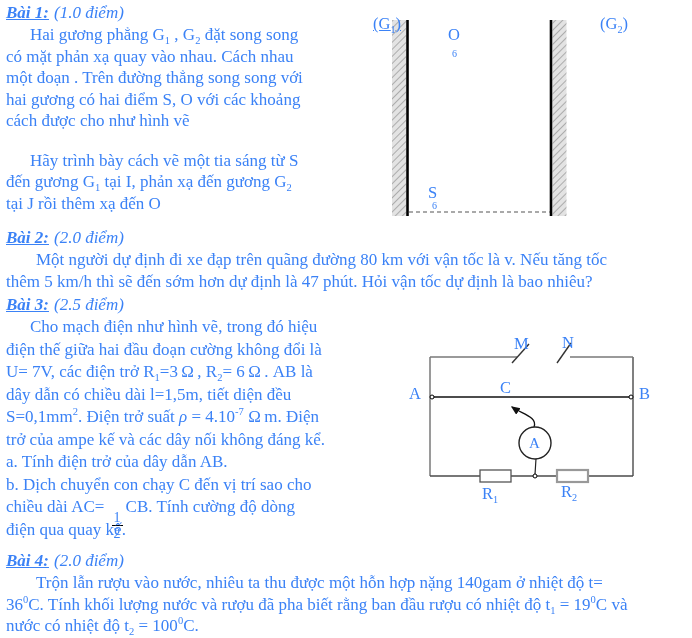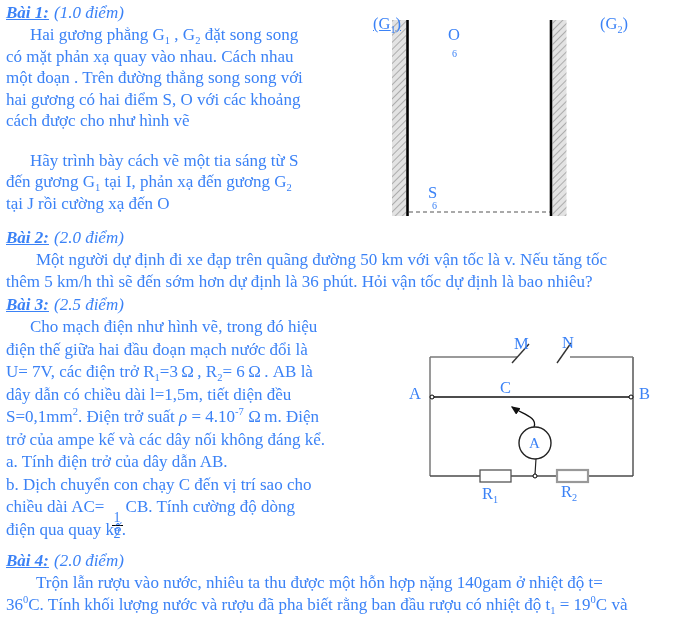--- a/index.html
+++ b/index.html
@@ -38,21 +38,21 @@
     <div>
       <div class="line ind1">Hai gương phẳng G<sub>1</sub> , G<sub>2</sub> đặt song song</div>
       <div class="line">có mặt phản xạ quay vào nhau. Cách nhau</div>
       <div class="line">một đoạn . Trên đường thẳng song song với</div>
       <div class="line">hai gương có hai điểm S, O với các khoảng</div>
       <div class="line">cách được cho như hình vẽ</div>
     </div>
     <div class="para2">
       <div class="line ind1">Hãy trình bày cách vẽ một tia sáng từ S</div>
       <div class="line">đến gương G<sub>1</sub> tại I, phản xạ đến gương G<sub>2</sub></div>
-      <div class="line">tại J rồi cường xạ đến O</div>
+      <div class="line">tại J rồi thêm xạ đến O</div>
     </div>
   </div>
 
   <svg class="diag" style="left:355px;top:8px;" width="330" height="215" viewBox="0 0 330 215">
     <defs>
       <pattern id="hatch" width="5" height="5" patternUnits="userSpaceOnUse" patternTransform="rotate(45)">
         <rect width="5" height="5" fill="#e3e3e3"></rect>
         <line x1="0" y1="0" x2="0" y2="5" stroke="#9a9a9a" stroke-width="1.5"></line>
       </pattern>
     </defs>
@@ -66,30 +66,30 @@
   <span class="dlabel" style="left:600px;top:15px;">(G<sub>2</sub>)</span>
   <span class="dlabel" style="left:448px;top:26px;">O</span>
   <span class="marker" style="left:452px;top:49px;">6</span>
   <span class="dlabel" style="left:428px;top:184px;">S</span>
   <span class="marker" style="left:432px;top:201px;">6</span>
 
   <div class="block" id="bai2" style="top:227px;width:684px;">
     <div class="bhead">
       <span class="bt">Bài 2:</span><span class="bp">(2.0 điểm)</span>
     </div>
-    <div class="line ind2">Một người dự định đi xe đạp trên quãng đường 50 km với vận tốc là v. Nếu tăng tốc</div>
-    <div class="line">thêm 5 km/h thì sẽ đến sớm hơn dự định là 36 phút. Hỏi vận tốc dự định là bao nhiêu?</div>
+    <div class="line ind2">Một người dự định đi xe đạp trên quãng đường 80 km với vận tốc là v. Nếu tăng tốc</div>
+    <div class="line">thêm 5 km/h thì sẽ đến sớm hơn dự định là 47 phút. Hỏi vận tốc dự định là bao nhiêu?</div>
   </div>
 
   <div class="block" id="bai3" style="top:294px;width:420px;">
     <div class="bhead">
       <span class="bt">Bài 3:</span><span class="bp">(2.5 điểm)</span>
     </div>
     <div class="line ind1">Cho mạch điện như hình vẽ, trong đó hiệu</div>
-    <div class="line">điện thế giữa hai đầu đoạn mạch nước đổi là</div>
+    <div class="line">điện thế giữa hai đầu đoạn cường không đổi là</div>
     <div class="line">U= 7V, các điện trở R<sub>1</sub>=3 Ω , R<sub>2</sub>= 6 Ω . AB là</div>
     <div class="line">dây dẫn có chiều dài l=1,5m, tiết diện đều</div>
     <div class="line">S=0,1mm<sup>2</sup>. Điện trở suất <i>ρ</i> = 4.10<sup>-7</sup> Ω m. Điện</div>
     <div class="line">trở của ampe kế và các dây nối không đáng kể.</div>
     <div class="line">a. Tính điện trở của dây dẫn AB.</div>
     <div class="line">b. Dịch chuyển con chạy C đến vị trí sao cho</div>
     <div class="line tall">chiều dài AC= <span class="frac">
           <span>1</span>
           <span>2</span>
         </span>CB. Tính cường độ dòng</div>
@@ -133,15 +133,16 @@
   <span class="dlabel" style="left:529px;top:434px;font-size:15px;">A</span>
   <span class="dlabel" style="left:482px;top:485px;">R<sub>1</sub></span>
   <span class="dlabel" style="left:561px;top:483px;text-align:center;">R<sub>2</sub></span>
 
   <div class="block" id="bai4" style="top:550px;width:684px;">
     <div class="bhead">
       <span class="bt">Bài 4:</span><span class="bp">(2.0 điểm)</span>
     </div>
     <div class="line ind2">Trộn lẫn rượu vào nước, nhiêu ta thu được một hỗn hợp nặng 140gam ở nhiệt độ t=</div>
     <div class="line">36<sup>0</sup>C. Tính khối lượng nước và rượu đã pha biết rằng ban đầu rượu có nhiệt độ t<sub>1</sub> = 19<sup>0</sup>C và</div>
+    <div class="line">nước có nhiệt độ t<sub>2</sub> = 100<sup>0</sup>C.</div>
   </div>
 
 </div>
 
 </body></html>

